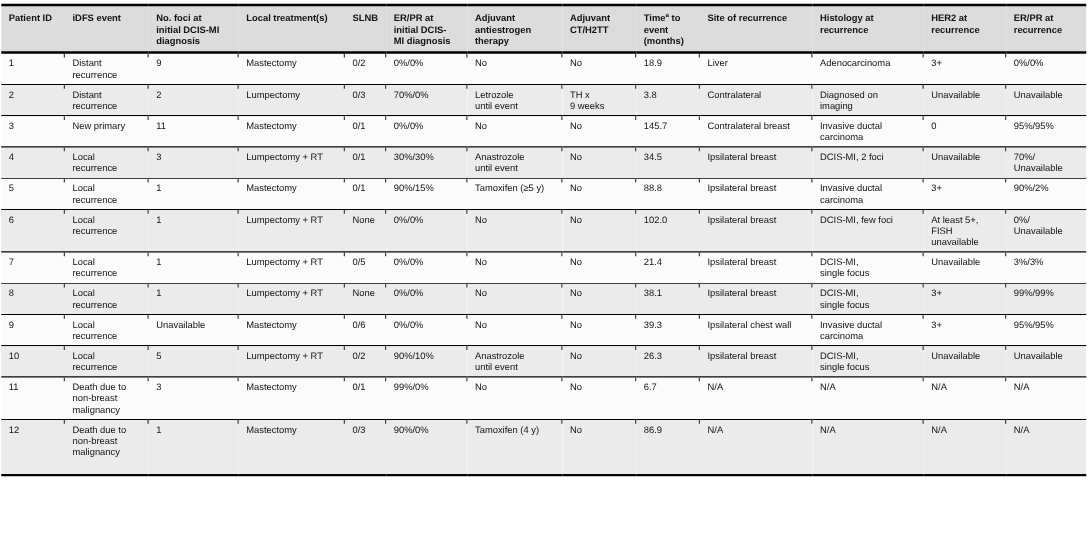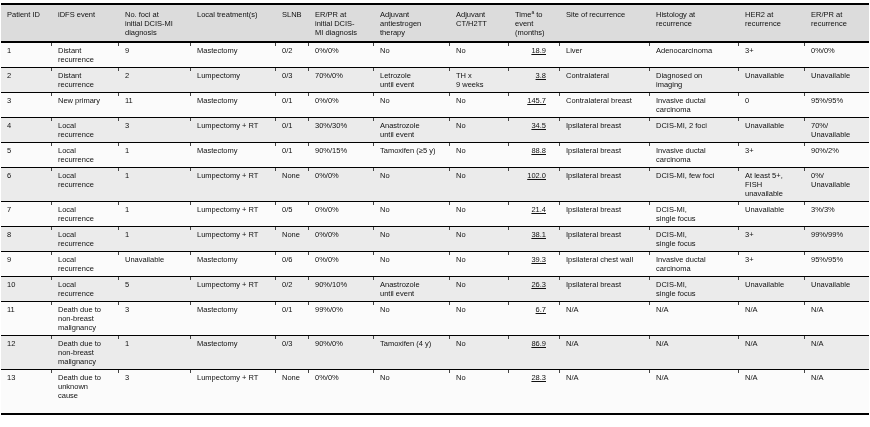--- a/index.html
+++ b/index.html
@@ -22,21 +22,21 @@
     table-layout: fixed;
     width: 868px;
     margin-left: 1px;
     font-size: 7.5px;
     line-height: 9px;
     border-top: 2px solid #000;
     border-bottom: 2px solid #000;
   }
   table.data-table thead th {
     background: #dcdcdc;
-    font-weight: normal;
+    font-weight: bold;
     text-align: left;
     vertical-align: top;
     padding: 5px 2px 4px 6px;
     border-bottom: 2px solid #000;
     white-space: pre-line;
   }
   table.data-table td {
     vertical-align: top;
     padding: 3px 2px 3px 6px;
     border-top: 1px solid #000;
@@ -53,23 +53,22 @@
     height: 3px;
     background: #444;
   }
   table.data-table tbody td:first-child::before { display: none; }
 
   table.data-table tbody tr:nth-child(odd) td { background: #fbfbfb; }
   table.data-table tbody tr:nth-child(even) td { background: #ebebeb; }
   table.data-table tbody tr:last-child td { padding-bottom: 13px; }
 
   table.data-table td.num {
-    text-align: right;
+    text-align: left;
     padding-right: 14px;
-    text-decoration: underline;
   }
   sup.hdr-sup {
     font-size: 5px;
     vertical-align: super;
     line-height: 0;
   }
 </style>
 </head>
 <body>
 
@@ -321,32 +320,15 @@
           <td>0/3</td>
           <td>90%/0%</td>
           <td>Tamoxifen (4 y)</td>
           <td>No</td>
           <td class="num">86.9</td>
           <td>N/A</td>
           <td>N/A</td>
           <td>N/A</td>
           <td>N/A</td>
         </tr>
-        <tr>
-          <td>13</td>
-          <td>Death due to
-unknown
-cause</td>
-          <td>3</td>
-          <td>Lumpectomy + RT</td>
-          <td>None</td>
-          <td>0%/0%</td>
-          <td>No</td>
-          <td>No</td>
-          <td class="num">28.3</td>
-          <td>N/A</td>
-          <td>N/A</td>
-          <td>N/A</td>
-          <td>N/A</td>
-        </tr>
       </tbody>
   </table>
 </div>
 
 </body></html>

